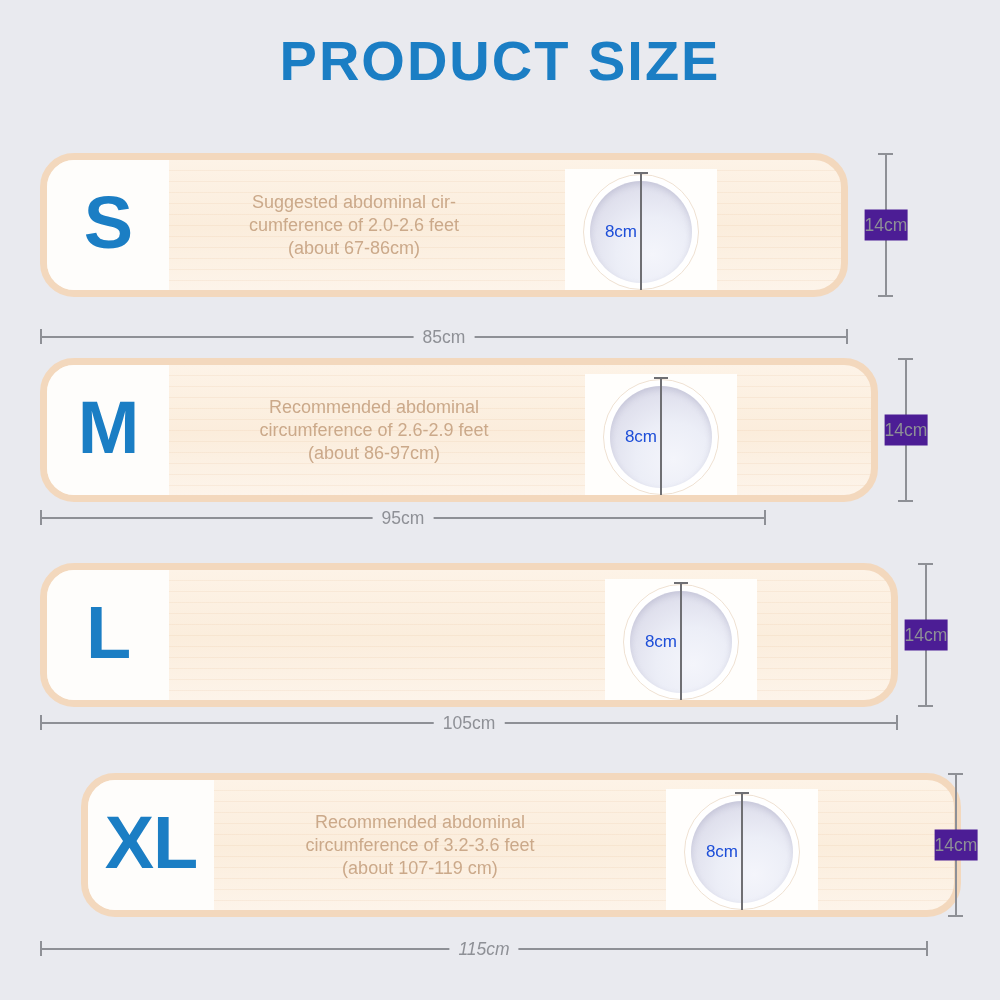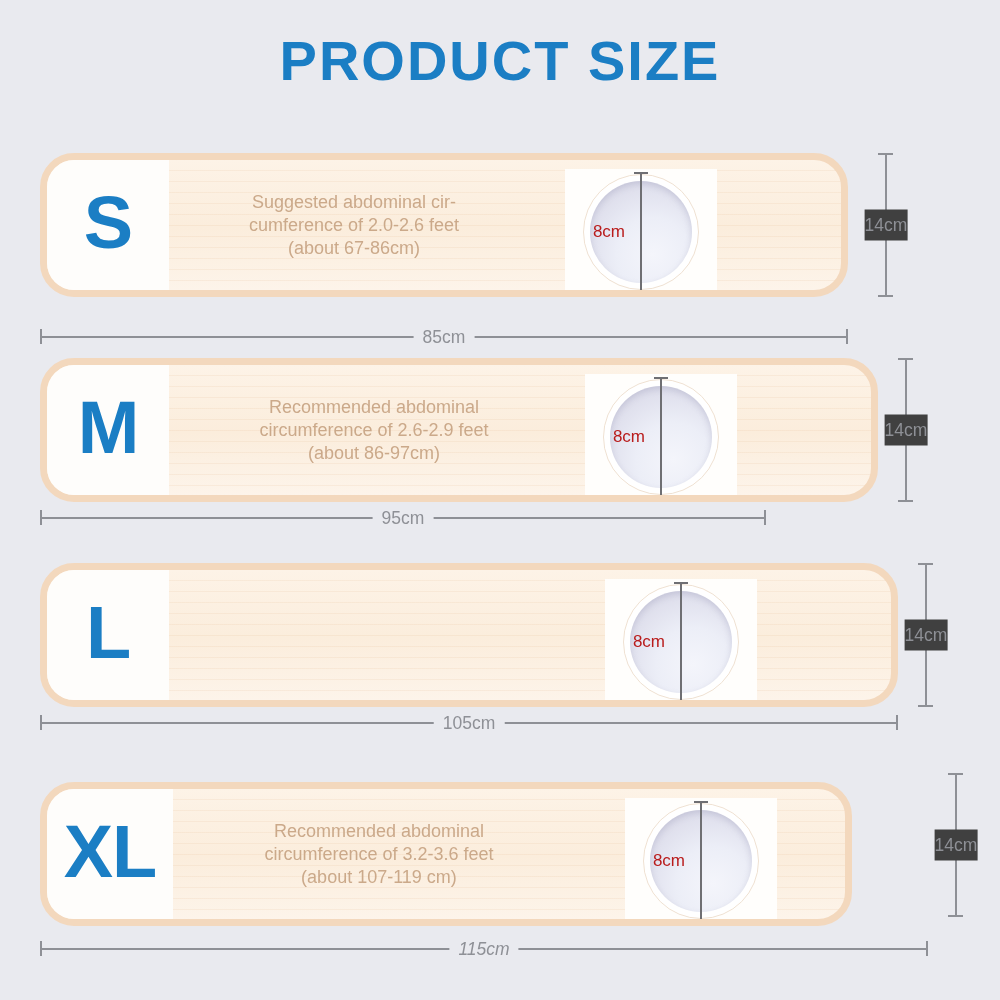--- a/index.html
+++ b/index.html
@@ -143,23 +143,23 @@
     height: 2px;
     background: #6f6f73;
   }
   .hole-line::before { top: 0; }
   .hole-line::after  { bottom: 0; }
   .hole-label {
     position: absolute;
     left: 50%;
     top: 50%;
     transform: translate(-100%, -50%);
-    padding-right: 16px;
+    padding-right: 4px;
     font-size: 17px;
-    color: #b91c1c;
+    color: #1d4ed8;
     white-space: nowrap;
     z-index: 2;
   }
 
   
   .dim-h {
     position: absolute;
     left: 40px;
     height: 16px;
   }
@@ -213,21 +213,21 @@
     width: 15px;
     background: #8e9096;
   }
   .dim-v .cap.top    { top: 0; }
   .dim-v .cap.bottom { bottom: 0; }
   .dim-v .dim-label {
     position: absolute;
     left: 8px;
     top: 50%;
     transform: translate(-50%, -50%);
-    background: #404040;
+    background: #4c1d95;
     padding: 5px 0;
     font-size: 17.5px;
     color: #8e9096;
     white-space: nowrap;
     z-index: 2;
   }
 </style>
 </head>
 <body>
 
@@ -317,21 +317,21 @@
   </div>
   <div class="dim-v" style="left:918px; top:0px; height:144px;">
     <div class="line"></div>
     <div class="cap top"></div>
     <div class="cap bottom"></div>
     <span class="dim-label">14cm</span>
   </div>
 </div>
 
 <div class="size-row" style="top:773px;">
-  <div class="belt" style="top:9px; width:812px;">
+  <div class="belt" style="top:0; width:880px;margin-left:41px;">
     <div class="letter-panel" style="width:126px;">
       <span class="letter">XL</span>
     </div>
     <div class="desc" style="left:126px; width:412px;">Recommended abdominal
 circumference of 3.2-3.6 feet
 (about 107-119 cm)</div>
     <div class="hole-card" style="left:578px;">
       <div class="hole-wrap">
         <div class="hole-outer"></div>
         <div class="hole-inner"></div>

